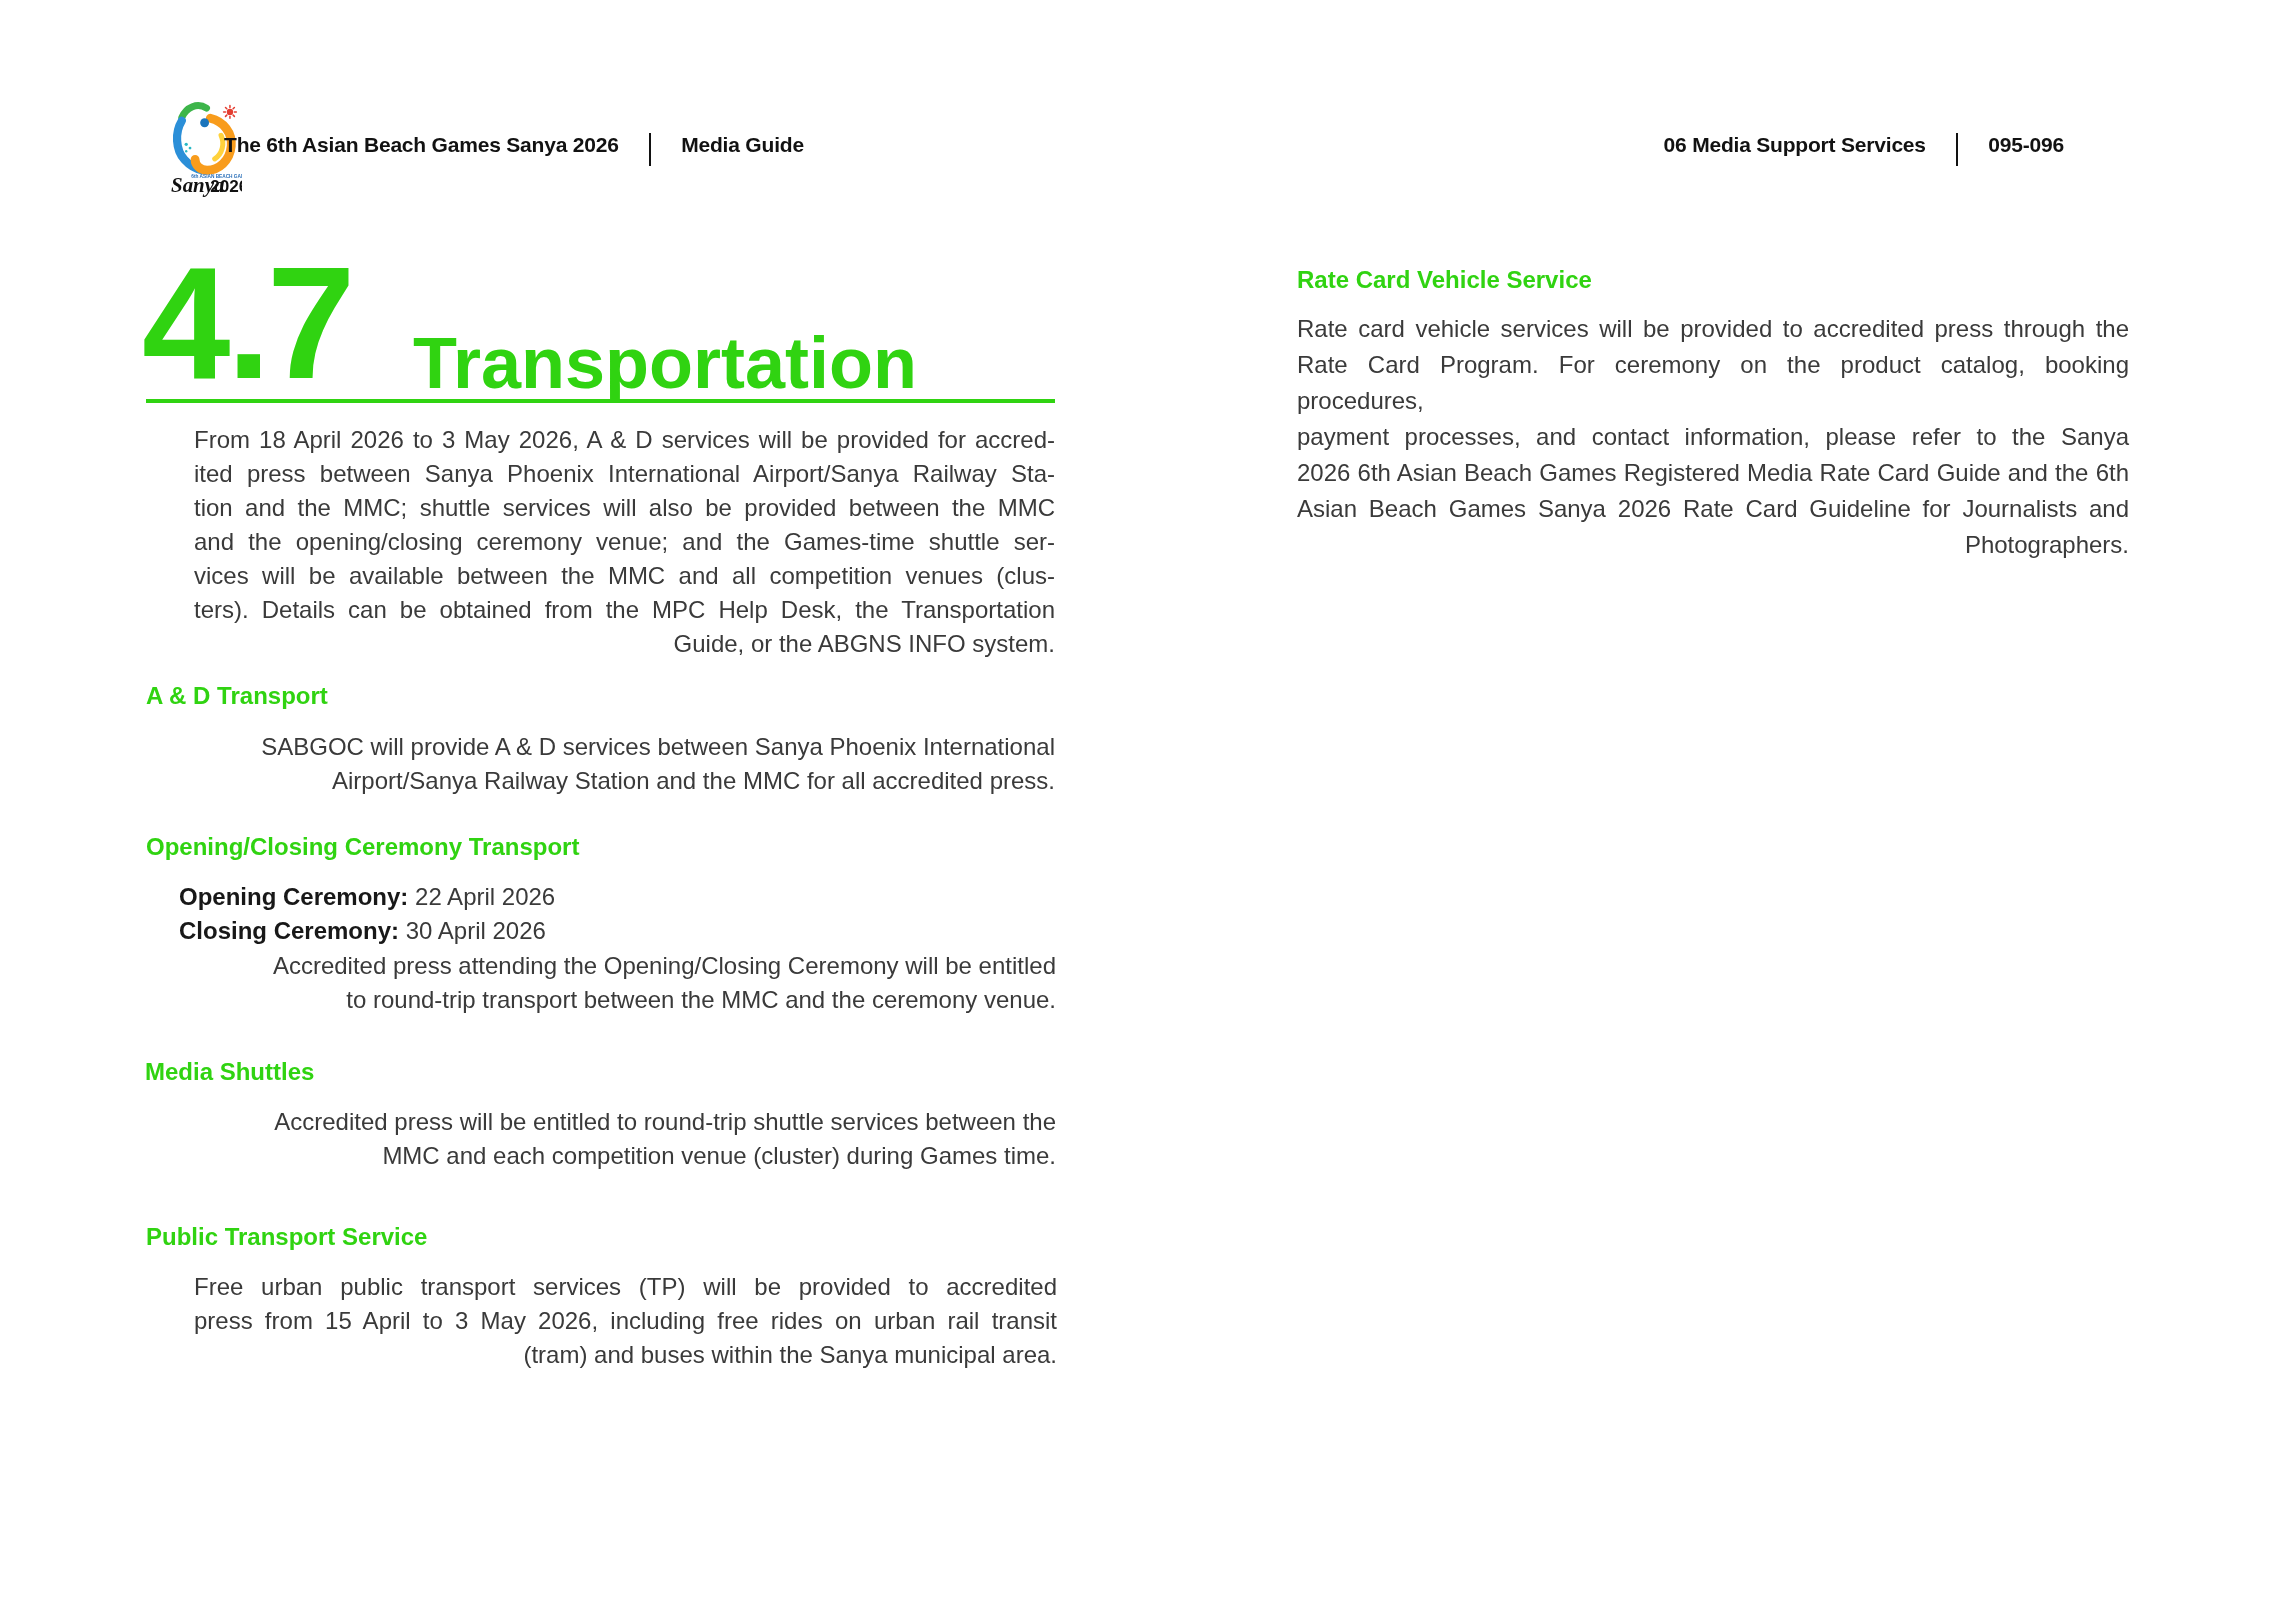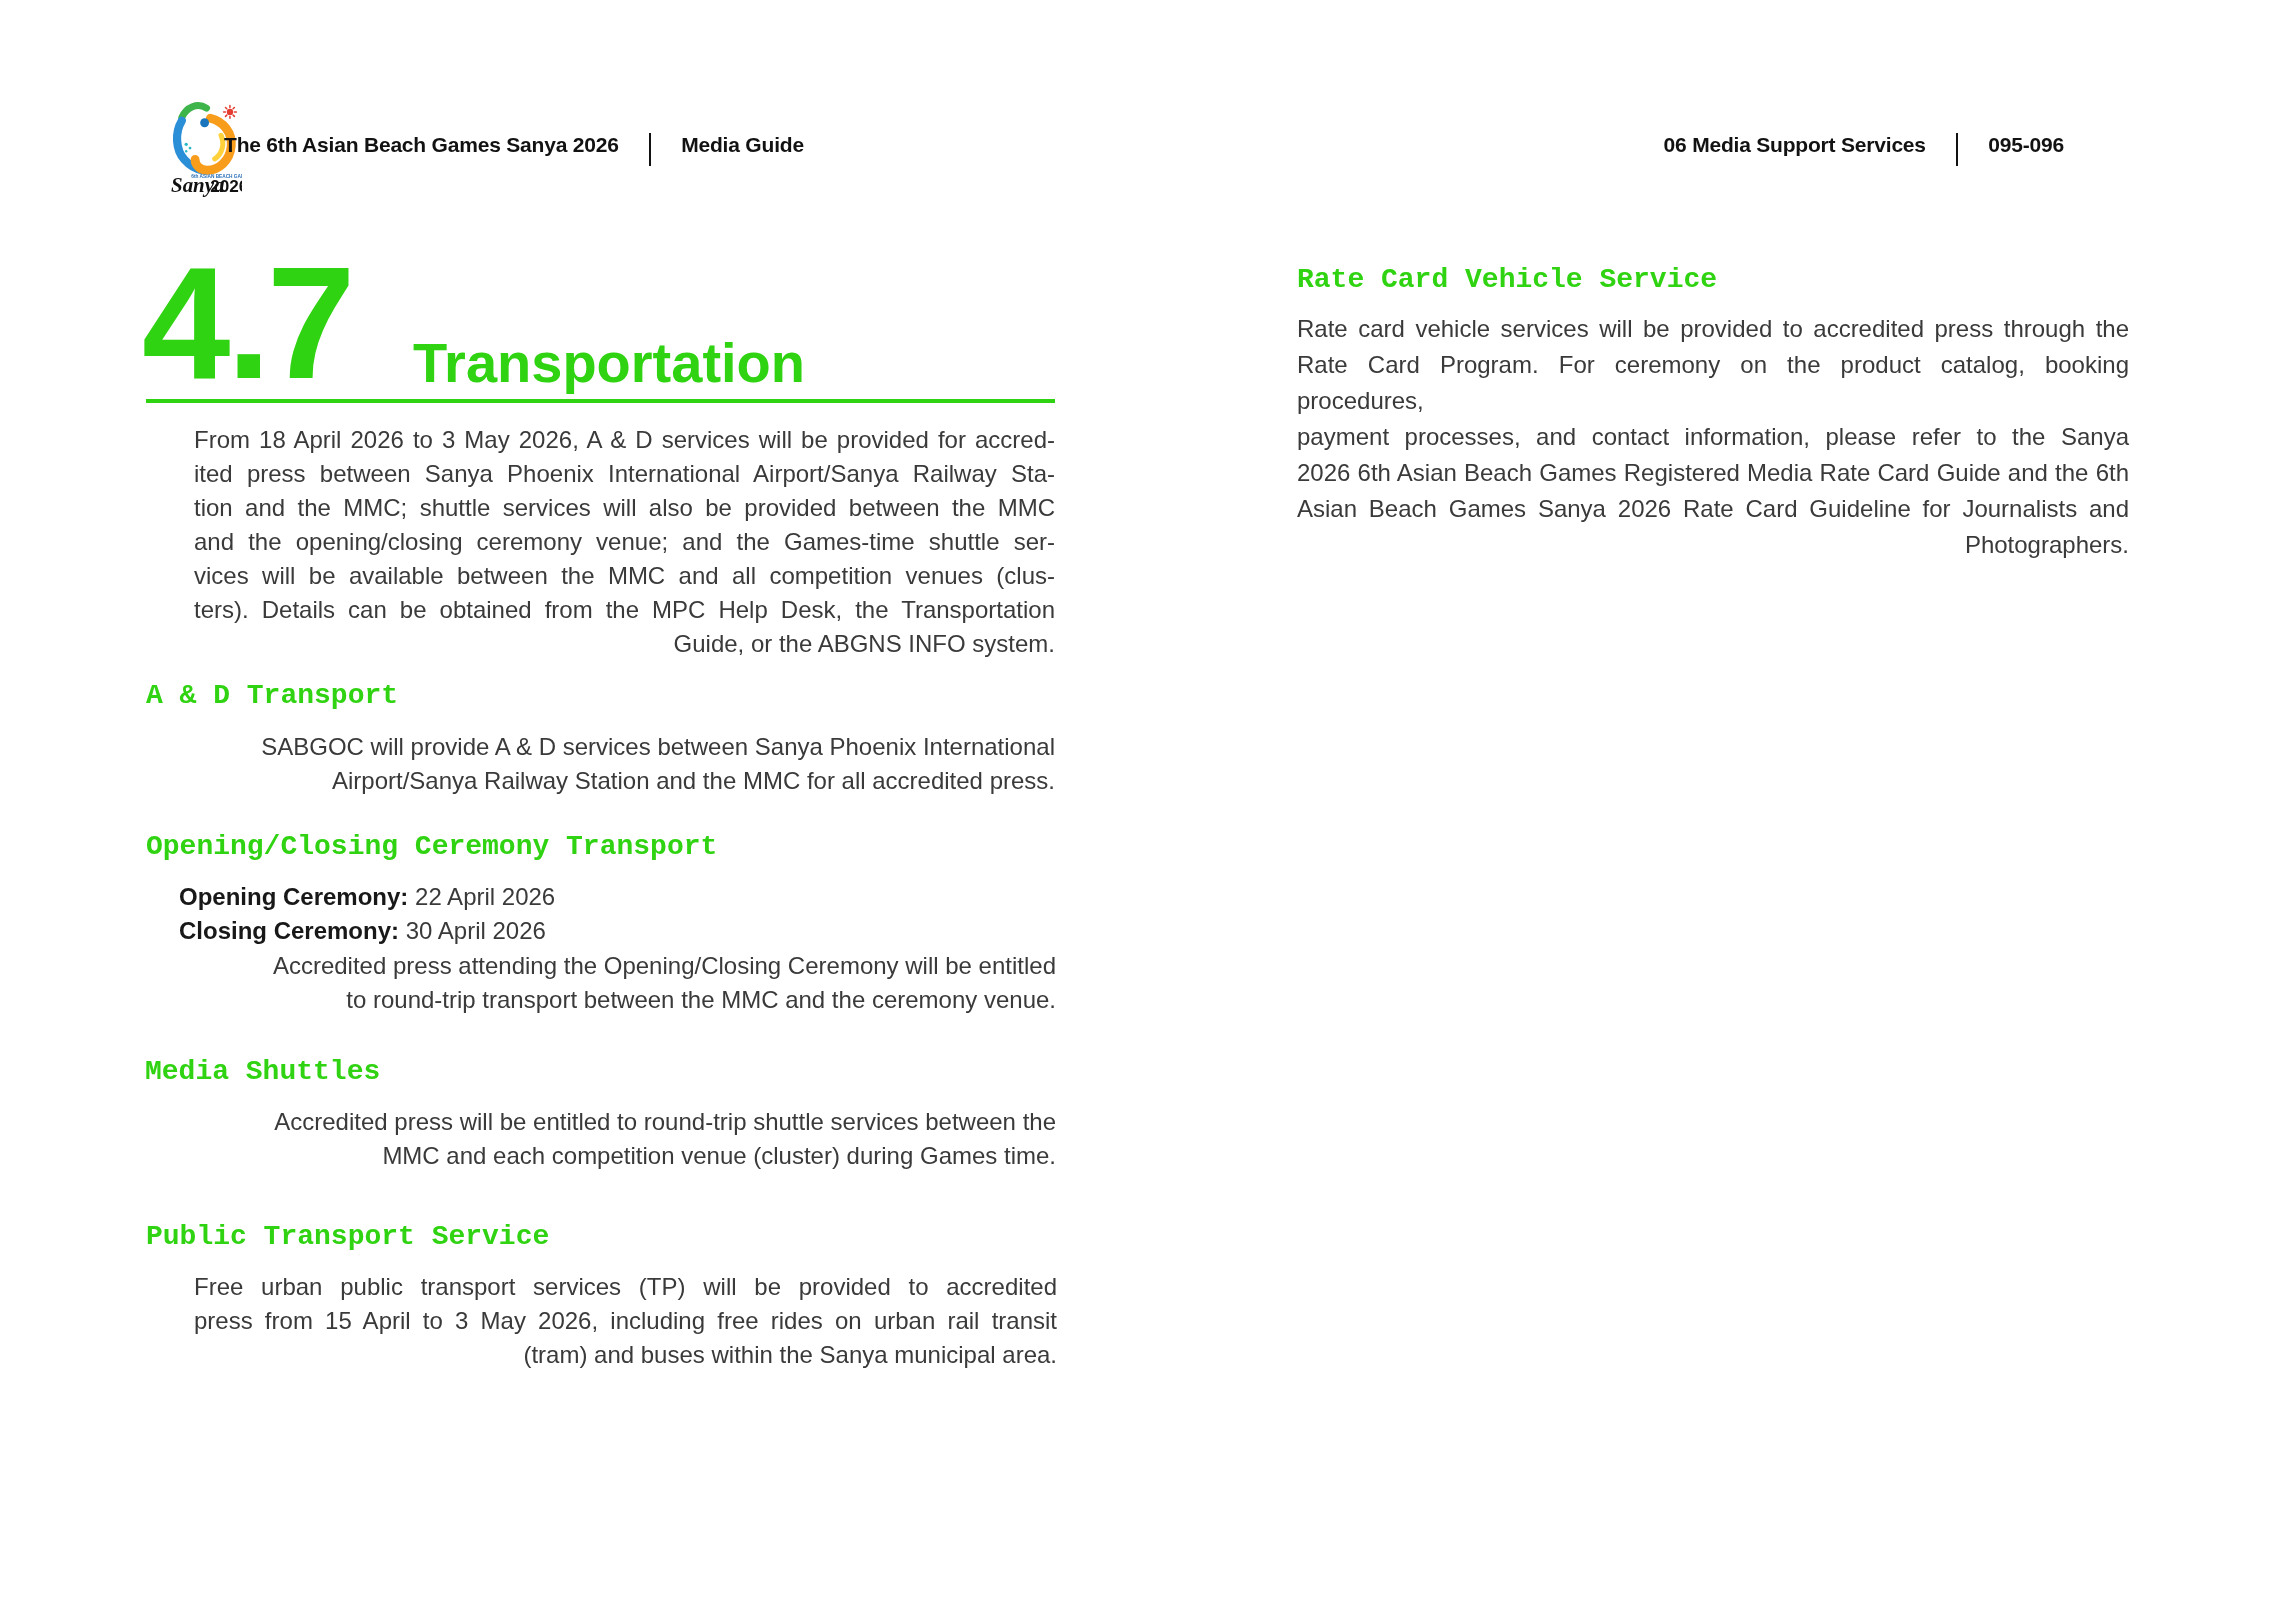--- a/index.html
+++ b/index.html
@@ -15,25 +15,25 @@
   }
   .abs { position:absolute; }
 
   
   .hgroup { display:flex; align-items:flex-start; gap:30px; height:39px; }
   .htext { font-size:21px; font-weight:700; color:var(--ink); letter-spacing:-0.2px; white-space:nowrap; }
   .hdiv { width:2.5px; height:33px; background:var(--ink); }
 
   
   .chapter-number { font-size:159px; font-weight:700; color:var(--accent); line-height:133px; letter-spacing:-3.8px; white-space:nowrap; }
-  .chapter-title  { font-size:56px;  font-weight:700; color:var(--accent); line-height:56px; white-space:nowrap; }
+  .chapter-title  { font-size:72px;  font-weight:700; color:var(--accent); line-height:56px; white-space:nowrap; }
   .chapter-rule   { background:var(--accent); }
 
   
-  .sec-heading { font-size:28px; font-weight:700; color:var(--accent); line-height:36px; white-space:nowrap;font-family:Liberation Mono, monospace; }
+  .sec-heading { font-size:24px; font-weight:700; color:var(--accent); line-height:36px; white-space:nowrap; }
   .par { color:var(--body-text); font-size:24px; }
   .par .pline { text-align:right; }
   .par.justify .pline:not(.lastline) { text-align:justify; text-align-last:justify; }
   .lh-left  .pline { line-height:34px;margin-left:48px; }
   .lh-right .pline { line-height:36px; }
 
   .cer-row { font-size:24px; line-height:34px; color:var(--body-text);margin-left:30px; }
   .cer-label { font-weight:700; color:#181818; }
   .cer-value { margin-left:0.28em; }
 </style>

